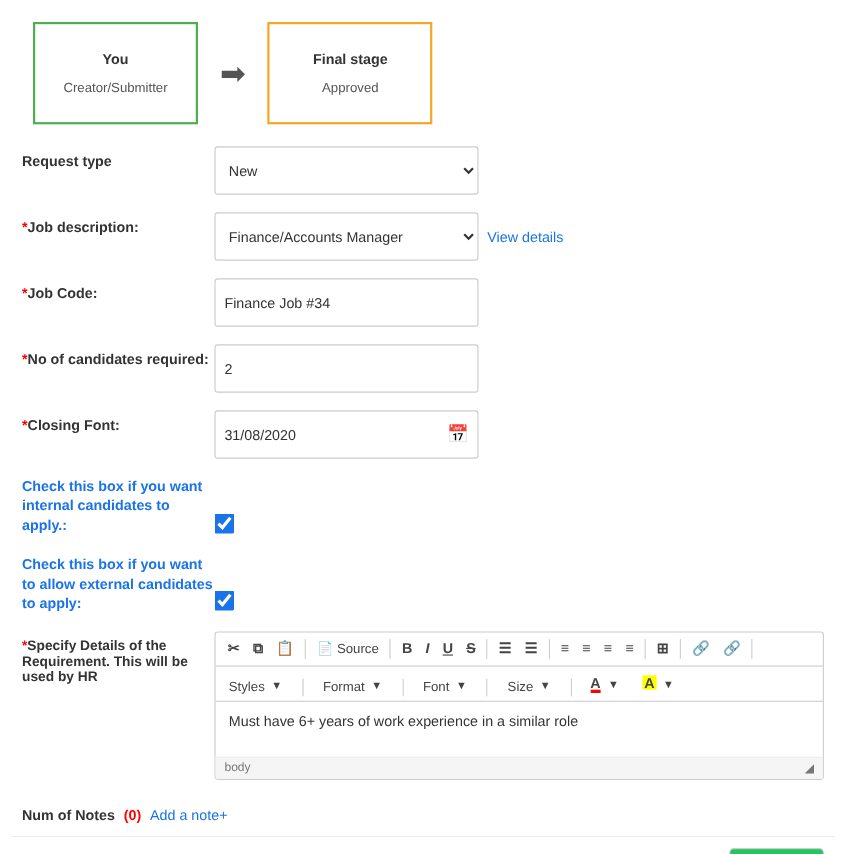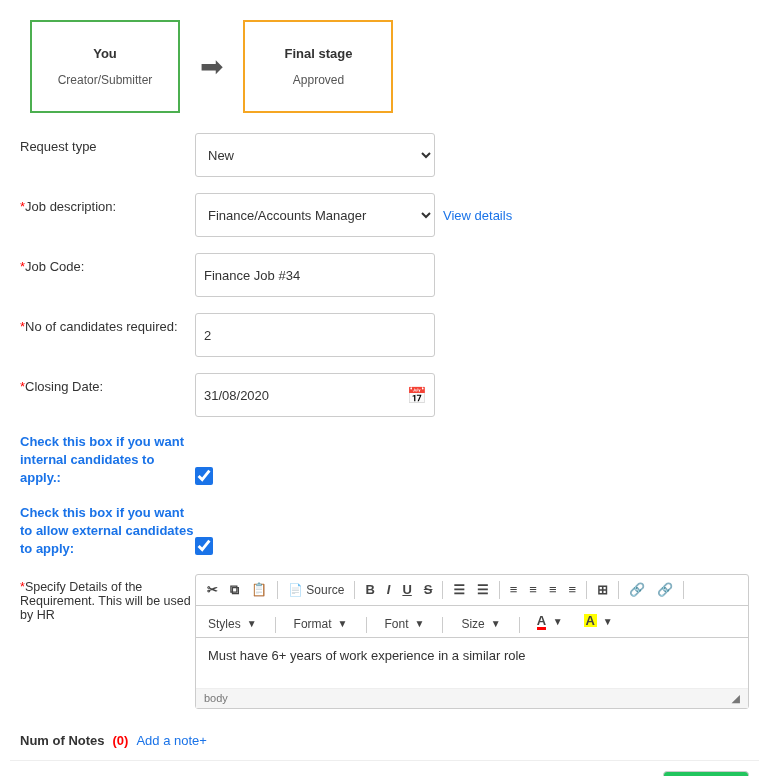--- a/index.html
+++ b/index.html
@@ -50,21 +50,21 @@
       padding: 0 10px;
     }
     .form-row {
       display: flex;
       align-items: flex-start;
       margin-bottom: 16px;
     }
     .form-label {
       width: 175px;
       min-width: 175px;
-      font-weight: normal;
+      font-weight: bold;
       padding-top: 6px;
       font-size: 13px;
       color: #333;
     }
     .form-label .required {
       color: red;
     }
     .form-control-wrap {
       flex: 1;
       display: flex;
@@ -339,21 +339,21 @@
     <div class="form-label">
       <span class="required">*</span><span>No of candidates required:</span>
     </div>
     <div class="form-control-wrap">
       <input type="text" value="2" style="">
     </div>
   </div>
 
   <div class="form-row">
     <div class="form-label">
-      <span class="required">*</span><span>Closing Date:</span>
+      <span class="required">*</span><span>Closing Font:</span>
     </div>
     <div class="form-control-wrap">
       <div class="date-field-wrap">
         <input type="text" value="31/08/2020" style="">
         <span class="date-icon">📅</span>
       </div>
     </div>
   </div>
 
   <div class="checkbox-row">

